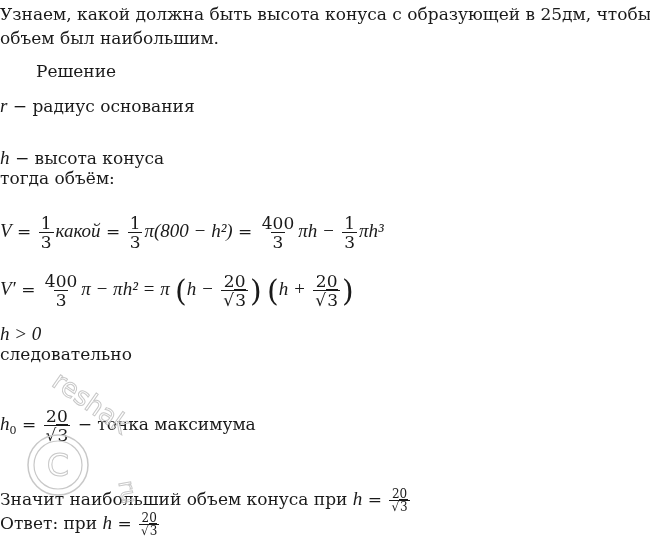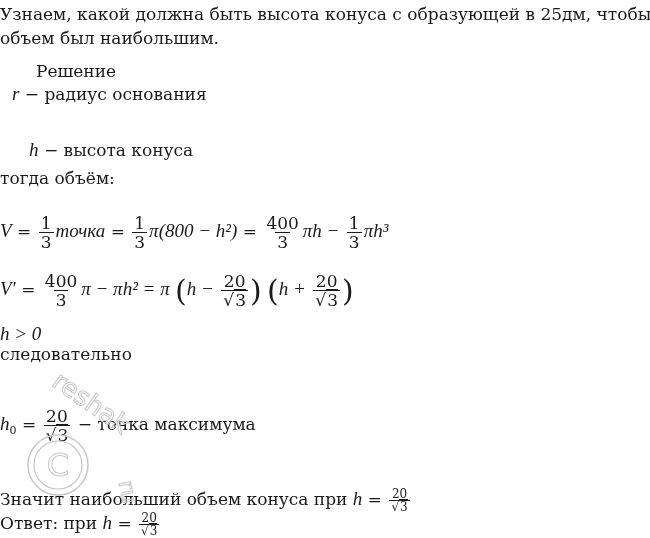--- a/index.html
+++ b/index.html
@@ -22,39 +22,39 @@
 </head>
 <body>
 
 <div>
 
   <div class="line" style="top:4px;">Узнаем, какой должна быть высота конуса с образующей в 25дм, чтобы его</div>
   <div class="line" style="top:28px;">объем был наибольшим.</div>
 
   <div class="line" style="top:61px;padding-left:36px;">Решение</div>
 
-  <div class="line" style="top:84px;padding-left:12px;">
+  <div class="line" style="top:96px;">
     <span class="it">r</span>
     <span>−  радиус основания</span>
   </div>
 
-  <div class="line" style="top:140px;margin-left:29px;">
+  <div class="line" style="top:148px;">
     <span class="it">h</span>
     <span>− высота конуса</span>
   </div>
 
   <div class="line" style="top:168px;">тогда объём:</div>
 
   <div class="line math" style="top:214px;">
     <span class="it">V</span>
     <span>=</span>
     <span class="frac">
         <span class="num">1</span>
         <span class="den">3</span>
-      </span><span class="it">точка</span>
+      </span><span class="it">какой</span>
     <span>=</span>
     <span class="frac">
         <span class="num">1</span>
         <span class="den">3</span>
       </span><span class="it">π(800 − h²)</span>
     <span>=</span>
     <span class="frac">
         <span class="num">400</span>
         <span class="den">3</span>
       </span><span class="it">πh −</span>

